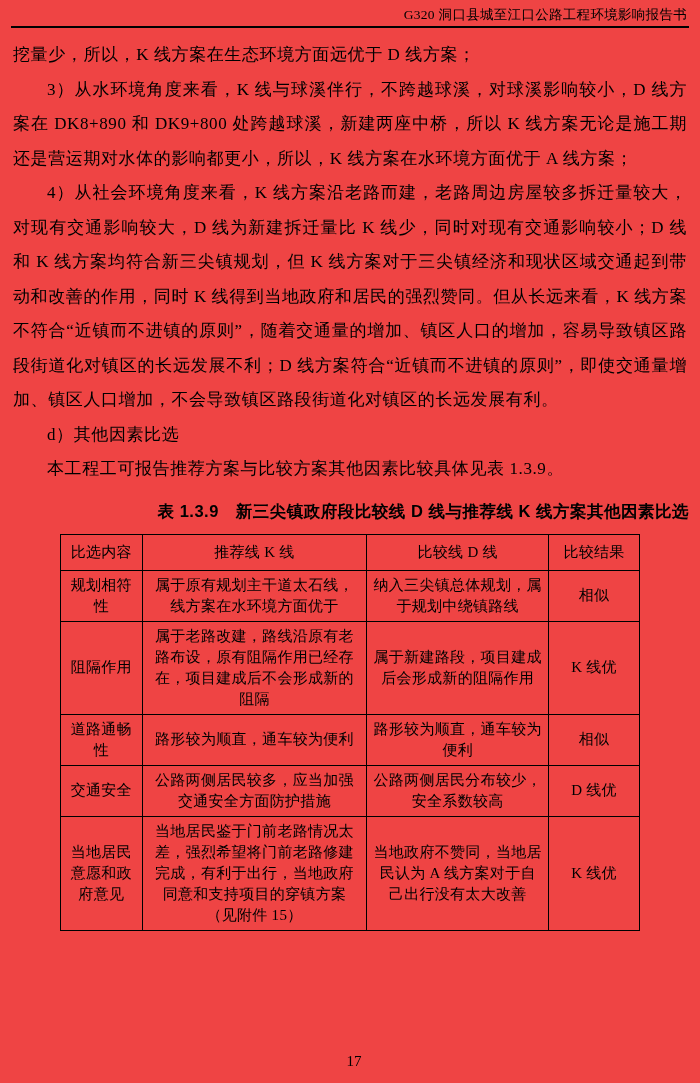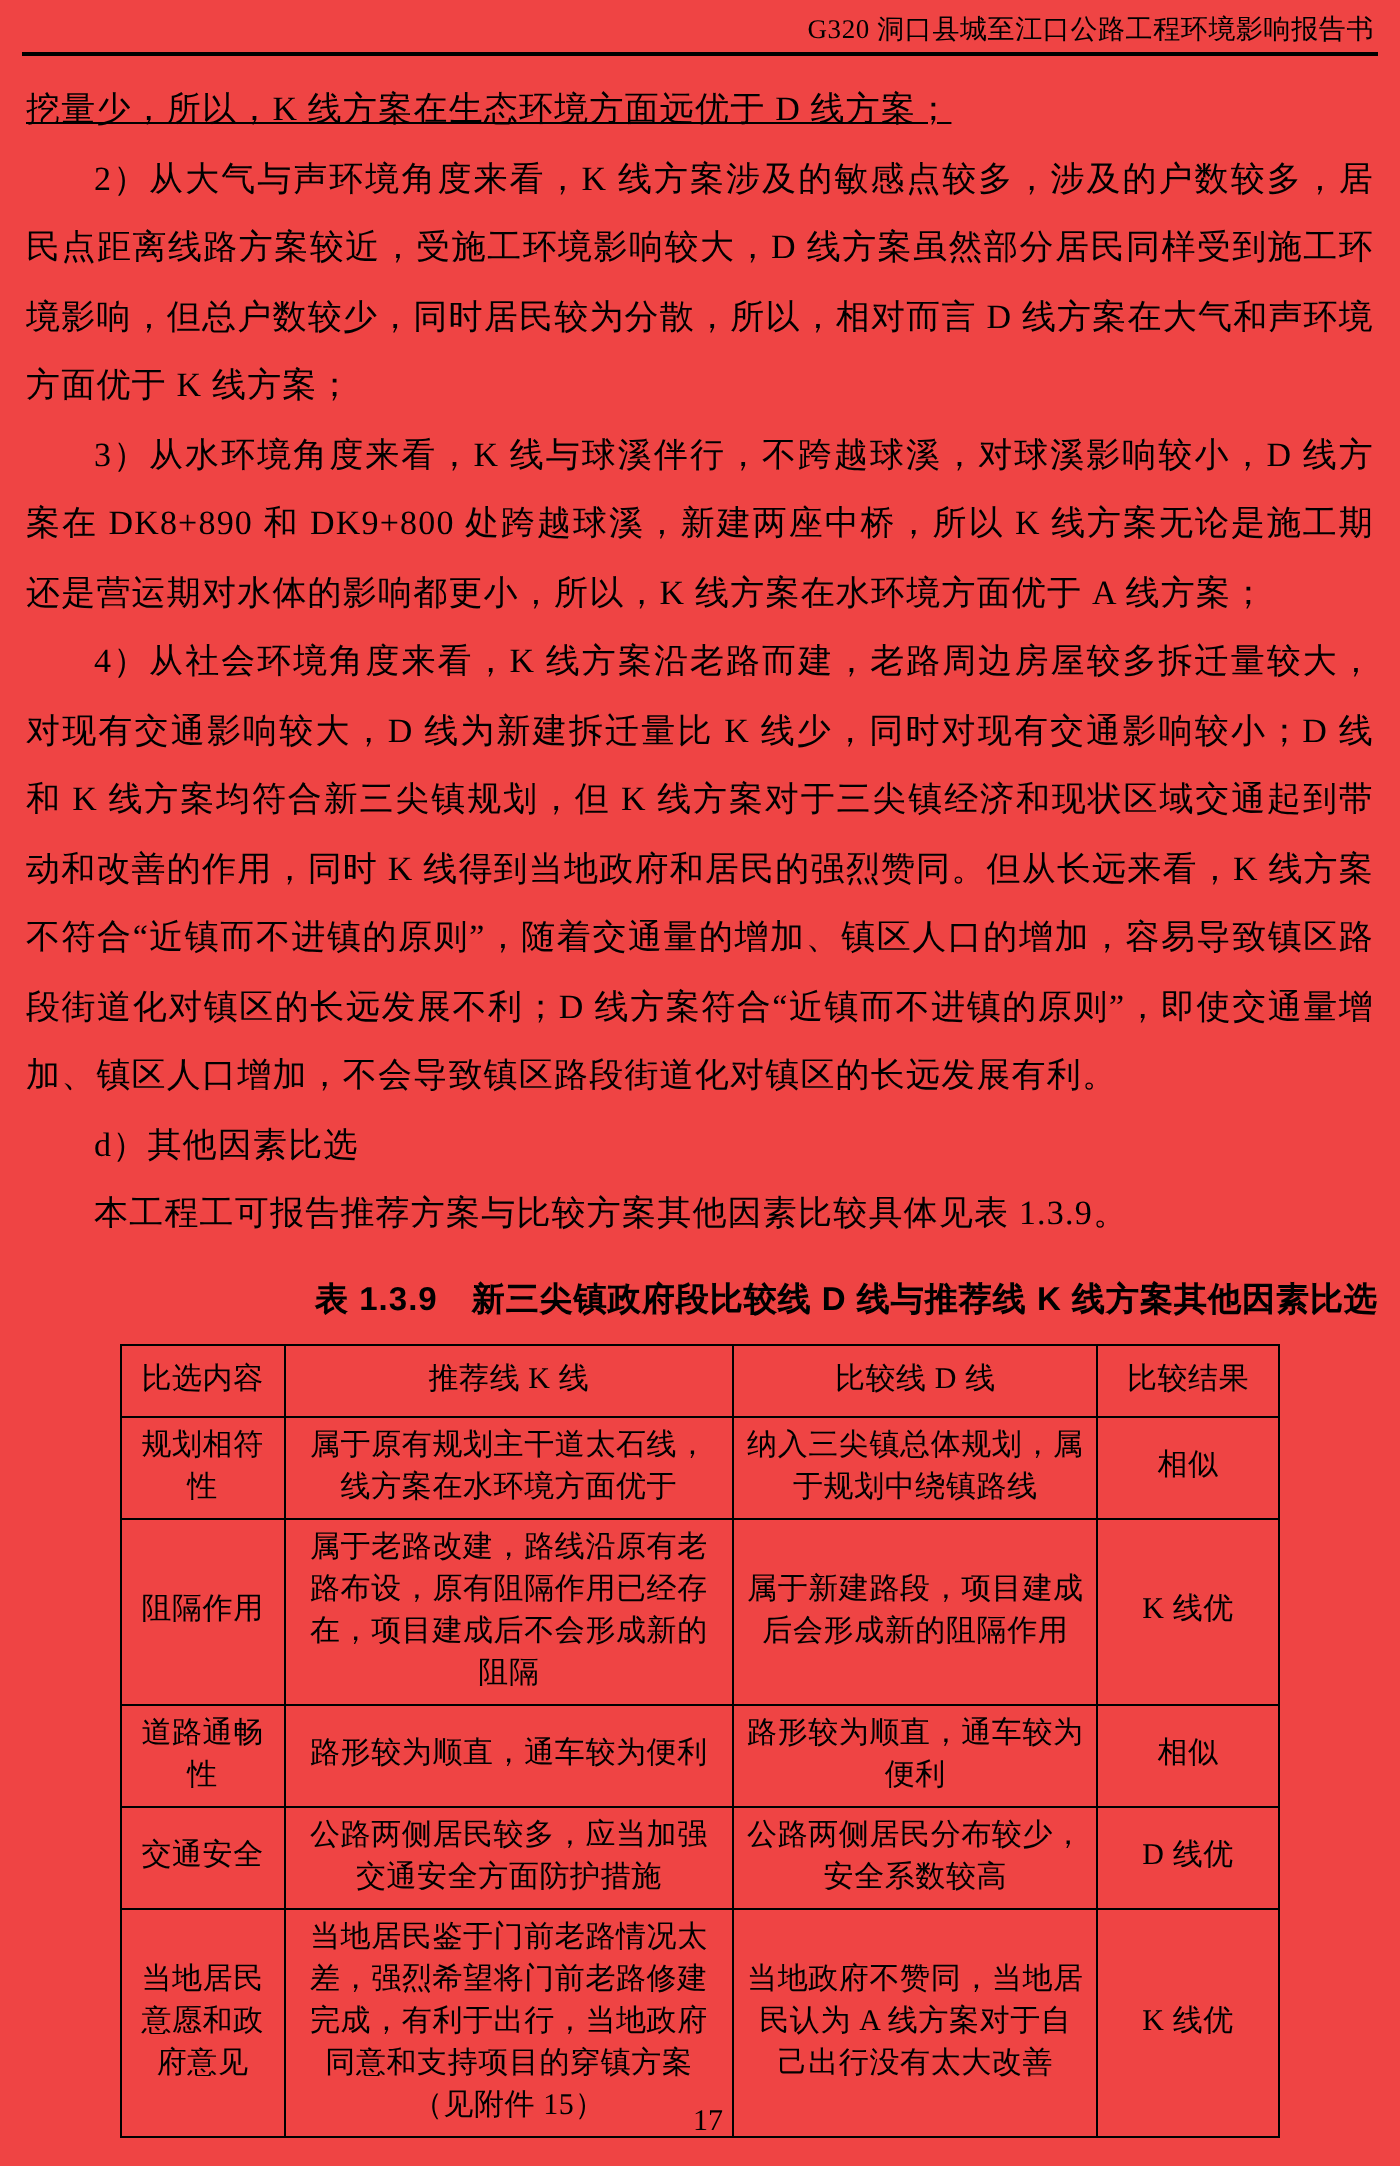--- a/index.html
+++ b/index.html
@@ -33,21 +33,21 @@
   .body-text {
     padding: 0 2px;
   }
   .body-text p {
     font-size: 17px;
     line-height: 34.5px;
     text-align: justify;
     letter-spacing: 0.6px;
     text-indent: 2em;
   }
-  .body-text p.no-indent { text-indent: 0; text-decoration: underline; }
+  .body-text p.no-indent { text-indent: 0; }
   .table-caption {
     font-family: "Liberation Sans", "DejaVu Sans", sans-serif;
     font-weight: bold;
     font-size: 16.5px;
     text-align: right;
     margin-top: 14px;
     margin-bottom: 11px;
     letter-spacing: 0.5px;
   }
   table.compare-table {
@@ -85,21 +85,20 @@
 <body>
 
 <div class="page">
   <div class="page-inner">
 
     <div class="doc-header">G320 洞口县城至江口公路工程环境影响报告书</div>
     <hr class="doc-header-rule">
 
     <div class="body-text">
       <p class="no-indent">挖量少，所以，K 线方案在生态环境方面远优于 D 线方案；</p>
-      <p>2）从大气与声环境角度来看，K 线方案涉及的敏感点较多，涉及的户数较多，居民点距离线路方案较近，受施工环境影响较大，D 线方案虽然部分居民同样受到施工环境影响，但总户数较少，同时居民较为分散，所以，相对而言 D 线方案在大气和声环境方面优于 K 线方案；</p>
       <p>3）从水环境角度来看，K 线与球溪伴行，不跨越球溪，对球溪影响较小，D 线方案在 DK8+890 和 DK9+800 处跨越球溪，新建两座中桥，所以 K 线方案无论是施工期还是营运期对水体的影响都更小，所以，K 线方案在水环境方面优于 A 线方案；</p>
       <p>4）从社会环境角度来看，K 线方案沿老路而建，老路周边房屋较多拆迁量较大，对现有交通影响较大，D 线为新建拆迁量比 K 线少，同时对现有交通影响较小；D 线和 K 线方案均符合新三尖镇规划，但 K 线方案对于三尖镇经济和现状区域交通起到带动和改善的作用，同时 K 线得到当地政府和居民的强烈赞同。但从长远来看，K 线方案不符合“近镇而不进镇的原则”，随着交通量的增加、镇区人口的增加，容易导致镇区路段街道化对镇区的长远发展不利；D 线方案符合“近镇而不进镇的原则”，即使交通量增加、镇区人口增加，不会导致镇区路段街道化对镇区的长远发展有利。</p>
       <p>d）其他因素比选</p>
       <p>本工程工可报告推荐方案与比较方案其他因素比较具体见表 1.3.9。</p>
     </div>
 
     <div class="table-caption">表 1.3.9　新三尖镇政府段比较线 D 线与推荐线 K 线方案其他因素比选</div>
 
     <table class="compare-table">
       <colgroup>

